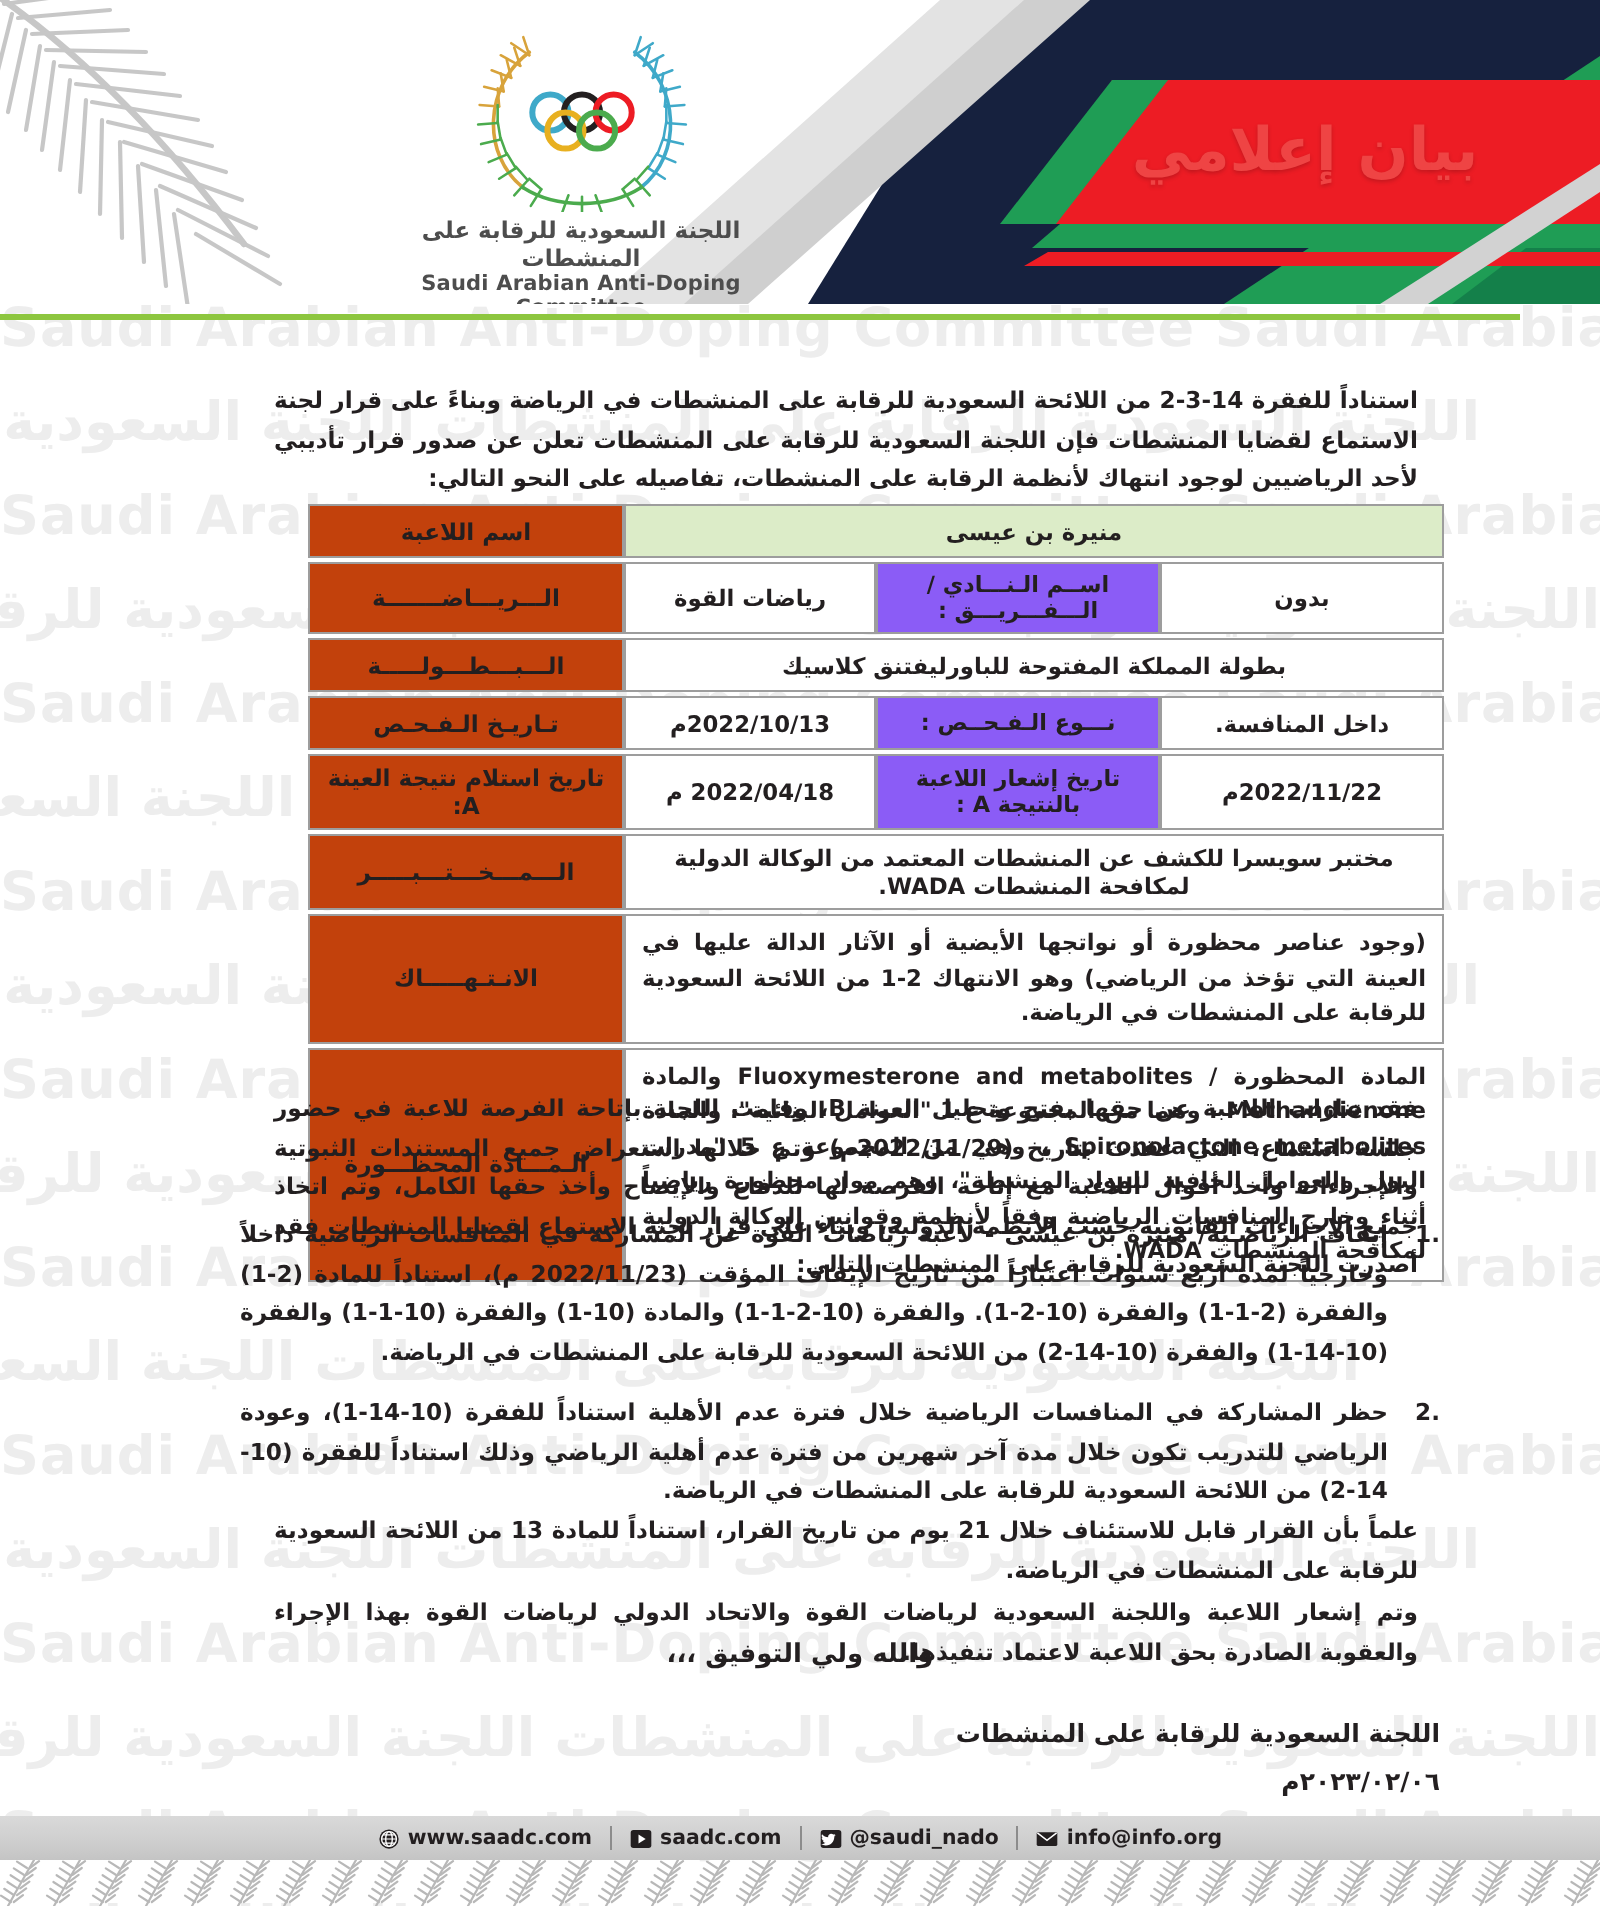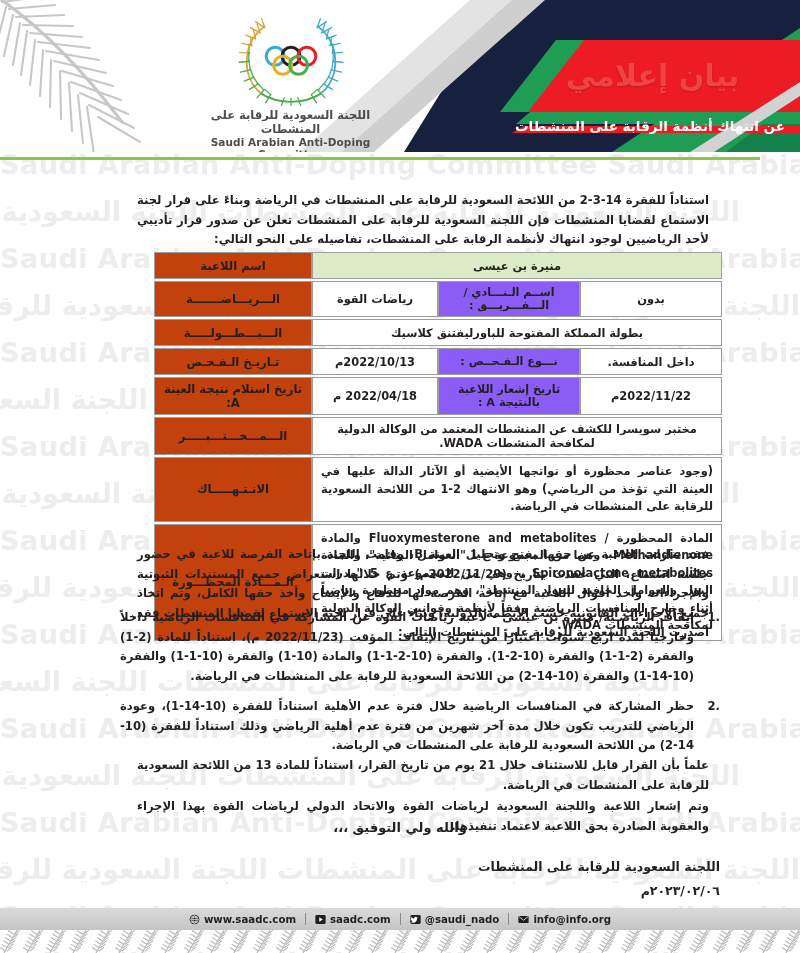--- a/index.html
+++ b/index.html
@@ -347,21 +347,20 @@
           <circle cx="106" cy="56" r="12" stroke="#ed1c24"></circle>
           <circle cx="74" cy="68" r="12" stroke="#e8b020"></circle>
           <circle cx="95" cy="68" r="12" stroke="#4bab4d"></circle>
         </g>
       </svg>
       <div class="logo-ar">اللجنة السعودية للرقابة على المنشطات</div>
       <div class="logo-en">Saudi Arabian Anti-Doping Committee</div>
     </div>
 
     <div class="hdr-title">بيان إعلامي</div>
-    <div class="hdr-sub">عن انتهاك أنظمة الرقابة على المنشطات</div>
   </div>
 
   <div class="hdr-rule"></div>
 
   <div class="content">
 
     <p class="para intro">استناداً للفقرة 14-3-2 من اللائحة السعودية للرقابة على المنشطات في الرياضة وبناءً على قرار لجنة الاستماع لقضايا المنشطات فإن اللجنة السعودية للرقابة على المنشطات تعلن عن صدور قرار تأديبي لأحد الرياضيين لوجود انتهاك لأنظمة الرقابة على المنشطات، تفاصيله على النحو التالي:</p>
 
     <table class="tbl">
       <colgroup>

